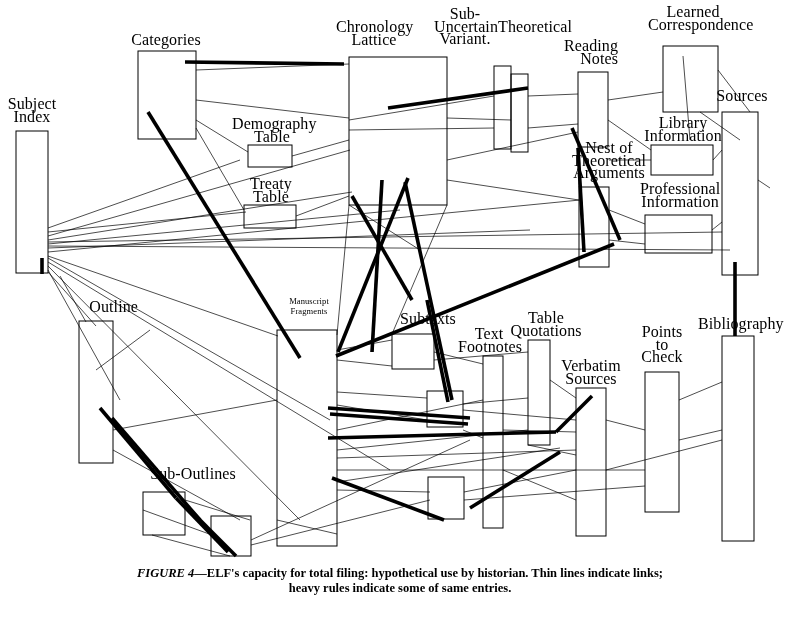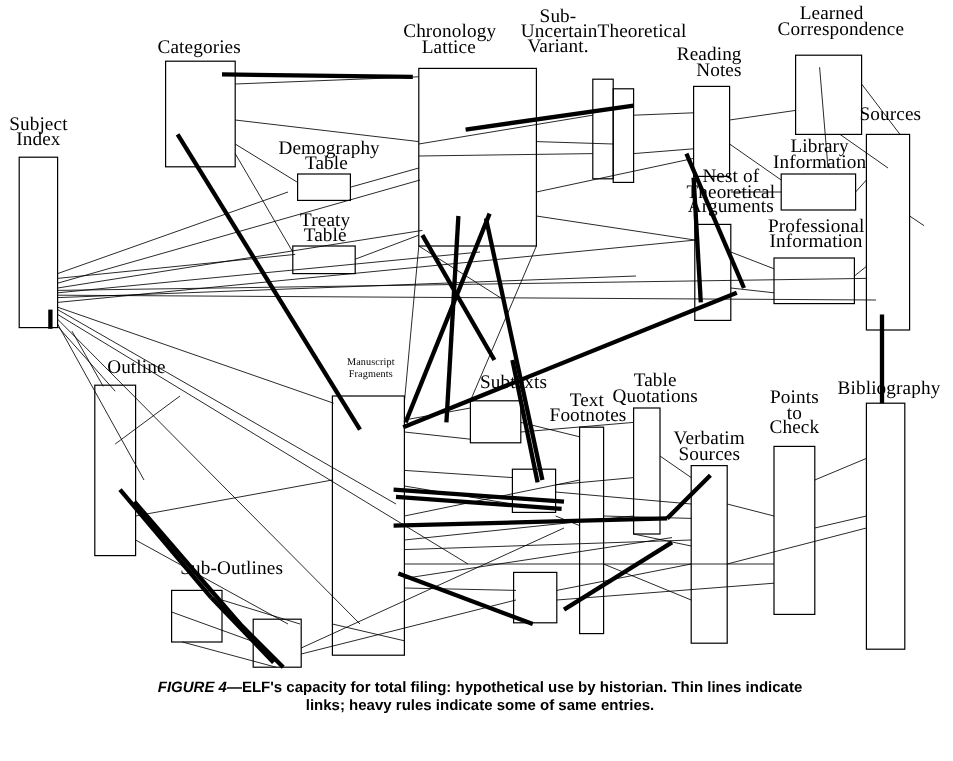--- a/index.html
+++ b/index.html
@@ -31,21 +31,21 @@
     color: #000;
     white-space: pre;
     letter-spacing: 0.1px;
   }
   #caption {
     position: absolute;
     left: 120px;
     top: 566px;
     width: 560px;
     text-align: center;
-    font-family: Liberation Sans, sans-serif;
+    font-family: Liberation Serif, serif;
     font-size: 12.5px;
     line-height: 15px;
     font-weight: bold;
   }
   #caption .fig {
     font-style: italic;
   }
 </style>
 </head>
 <body>

